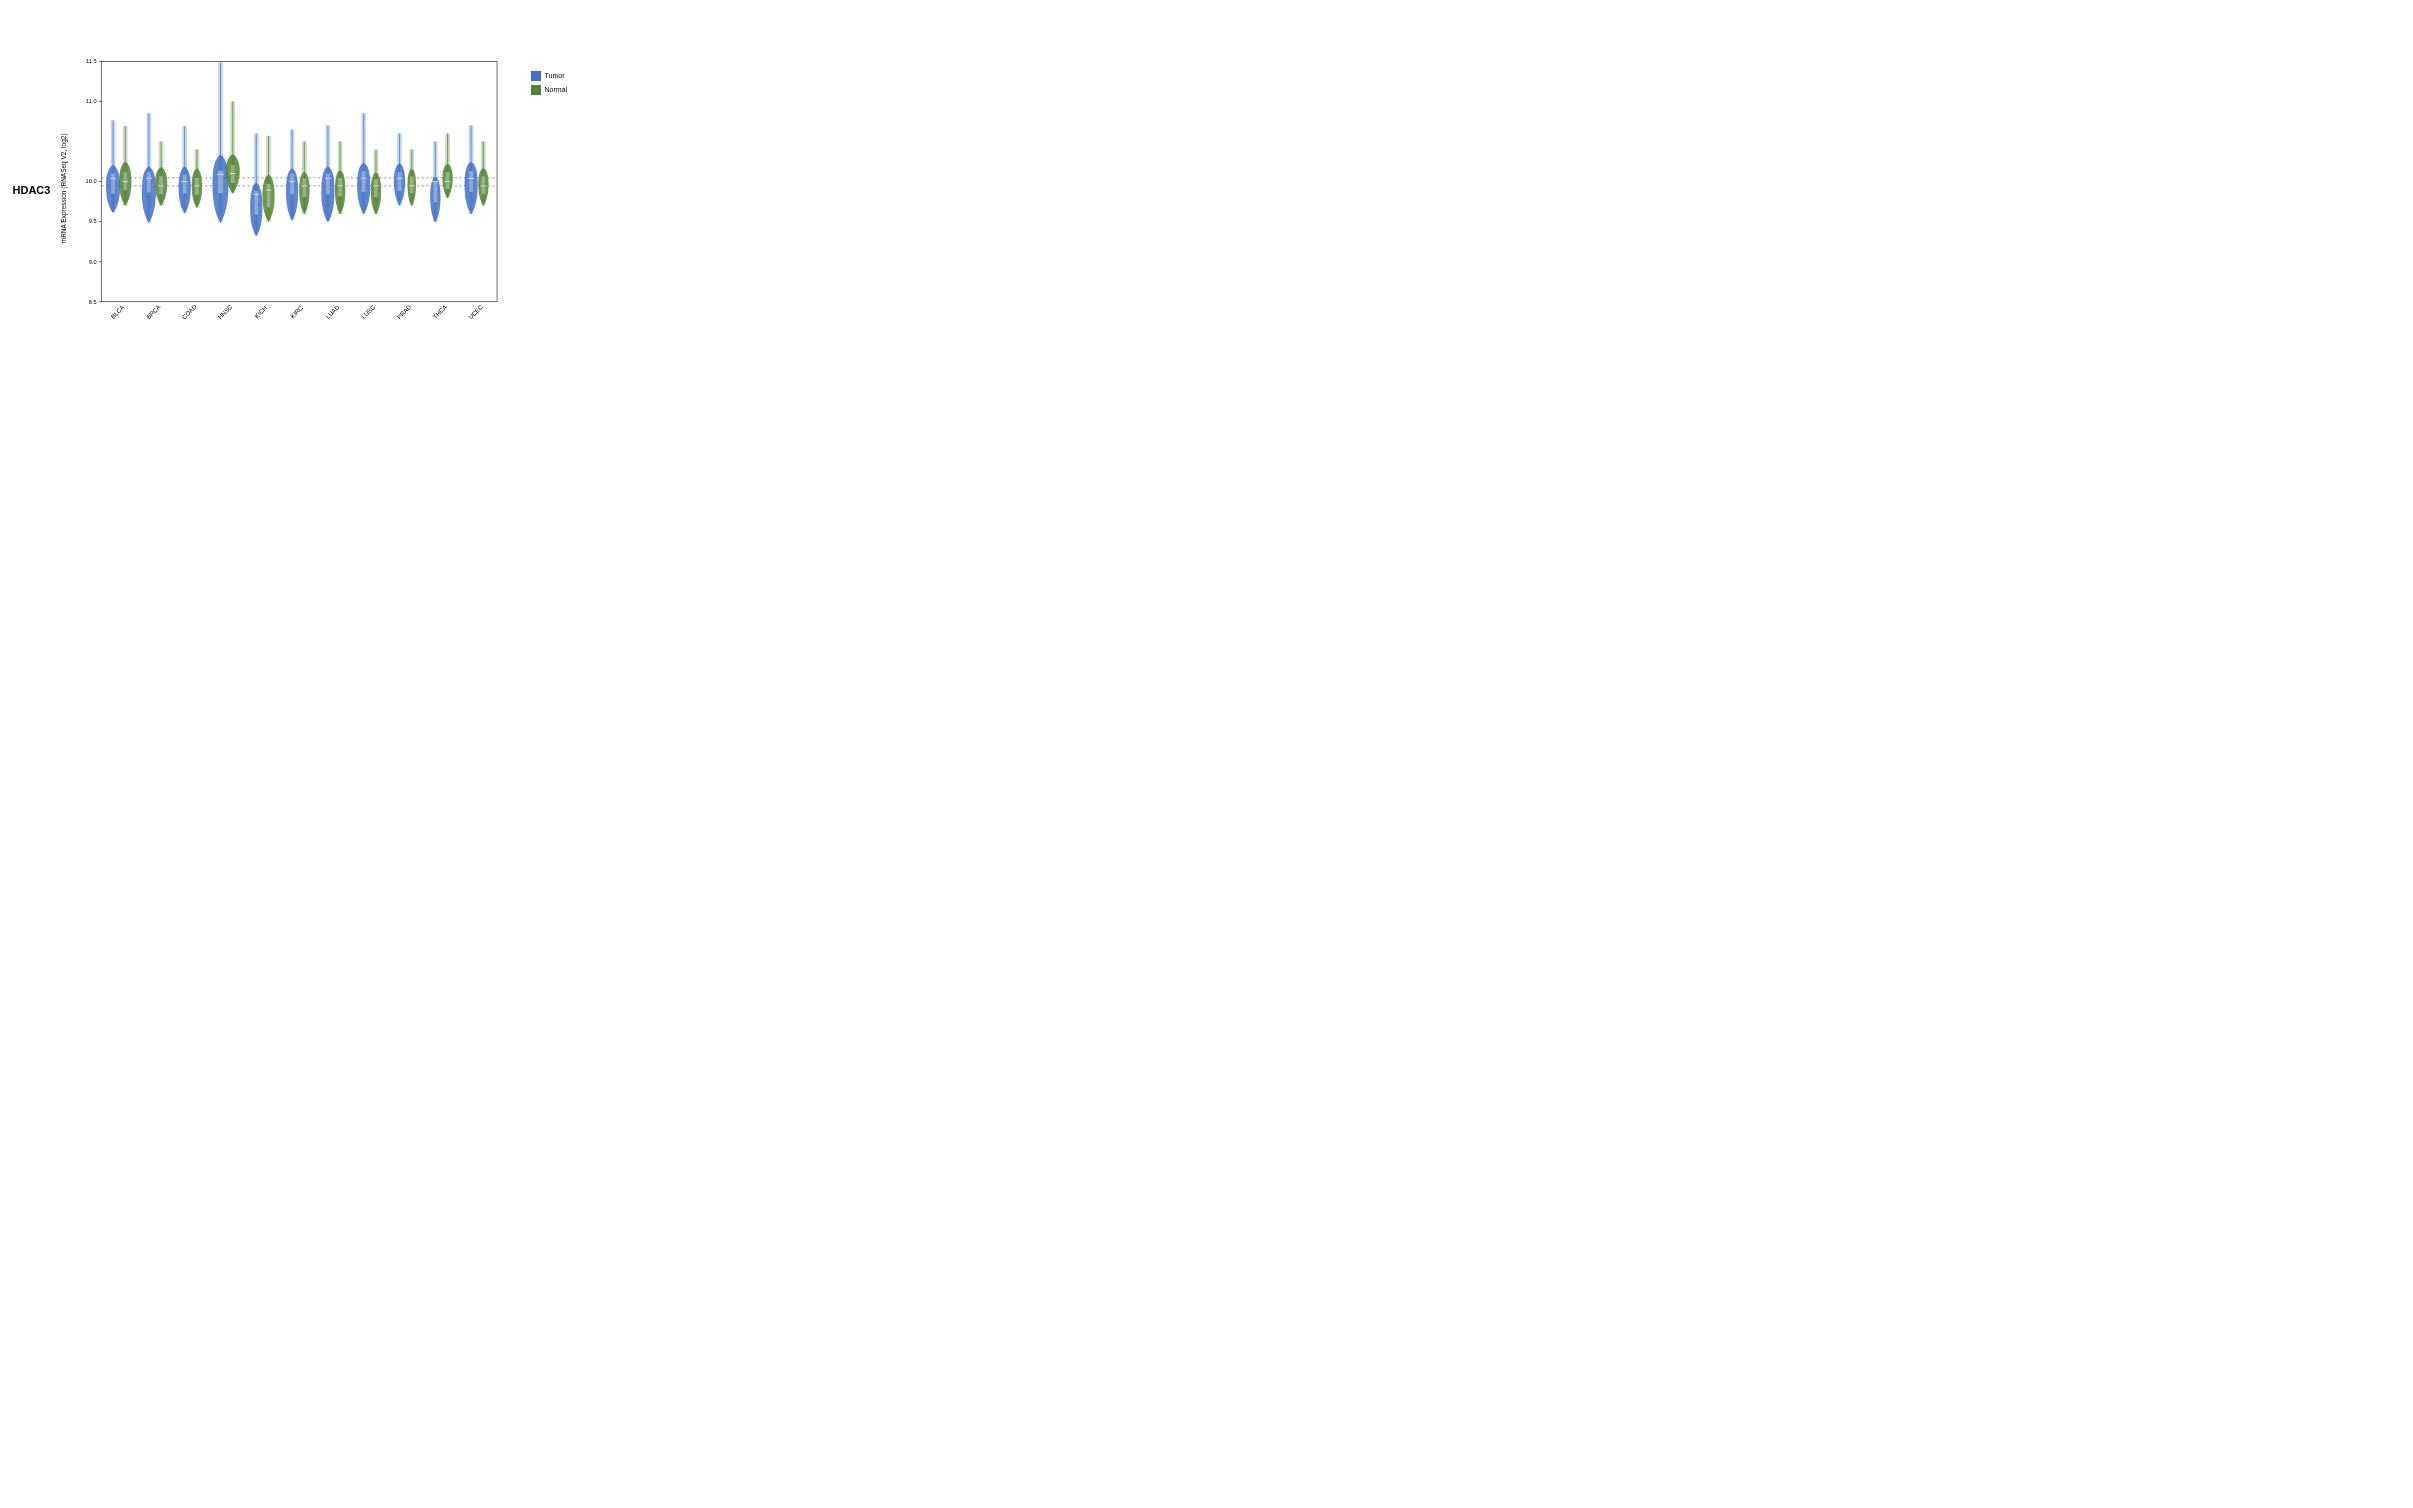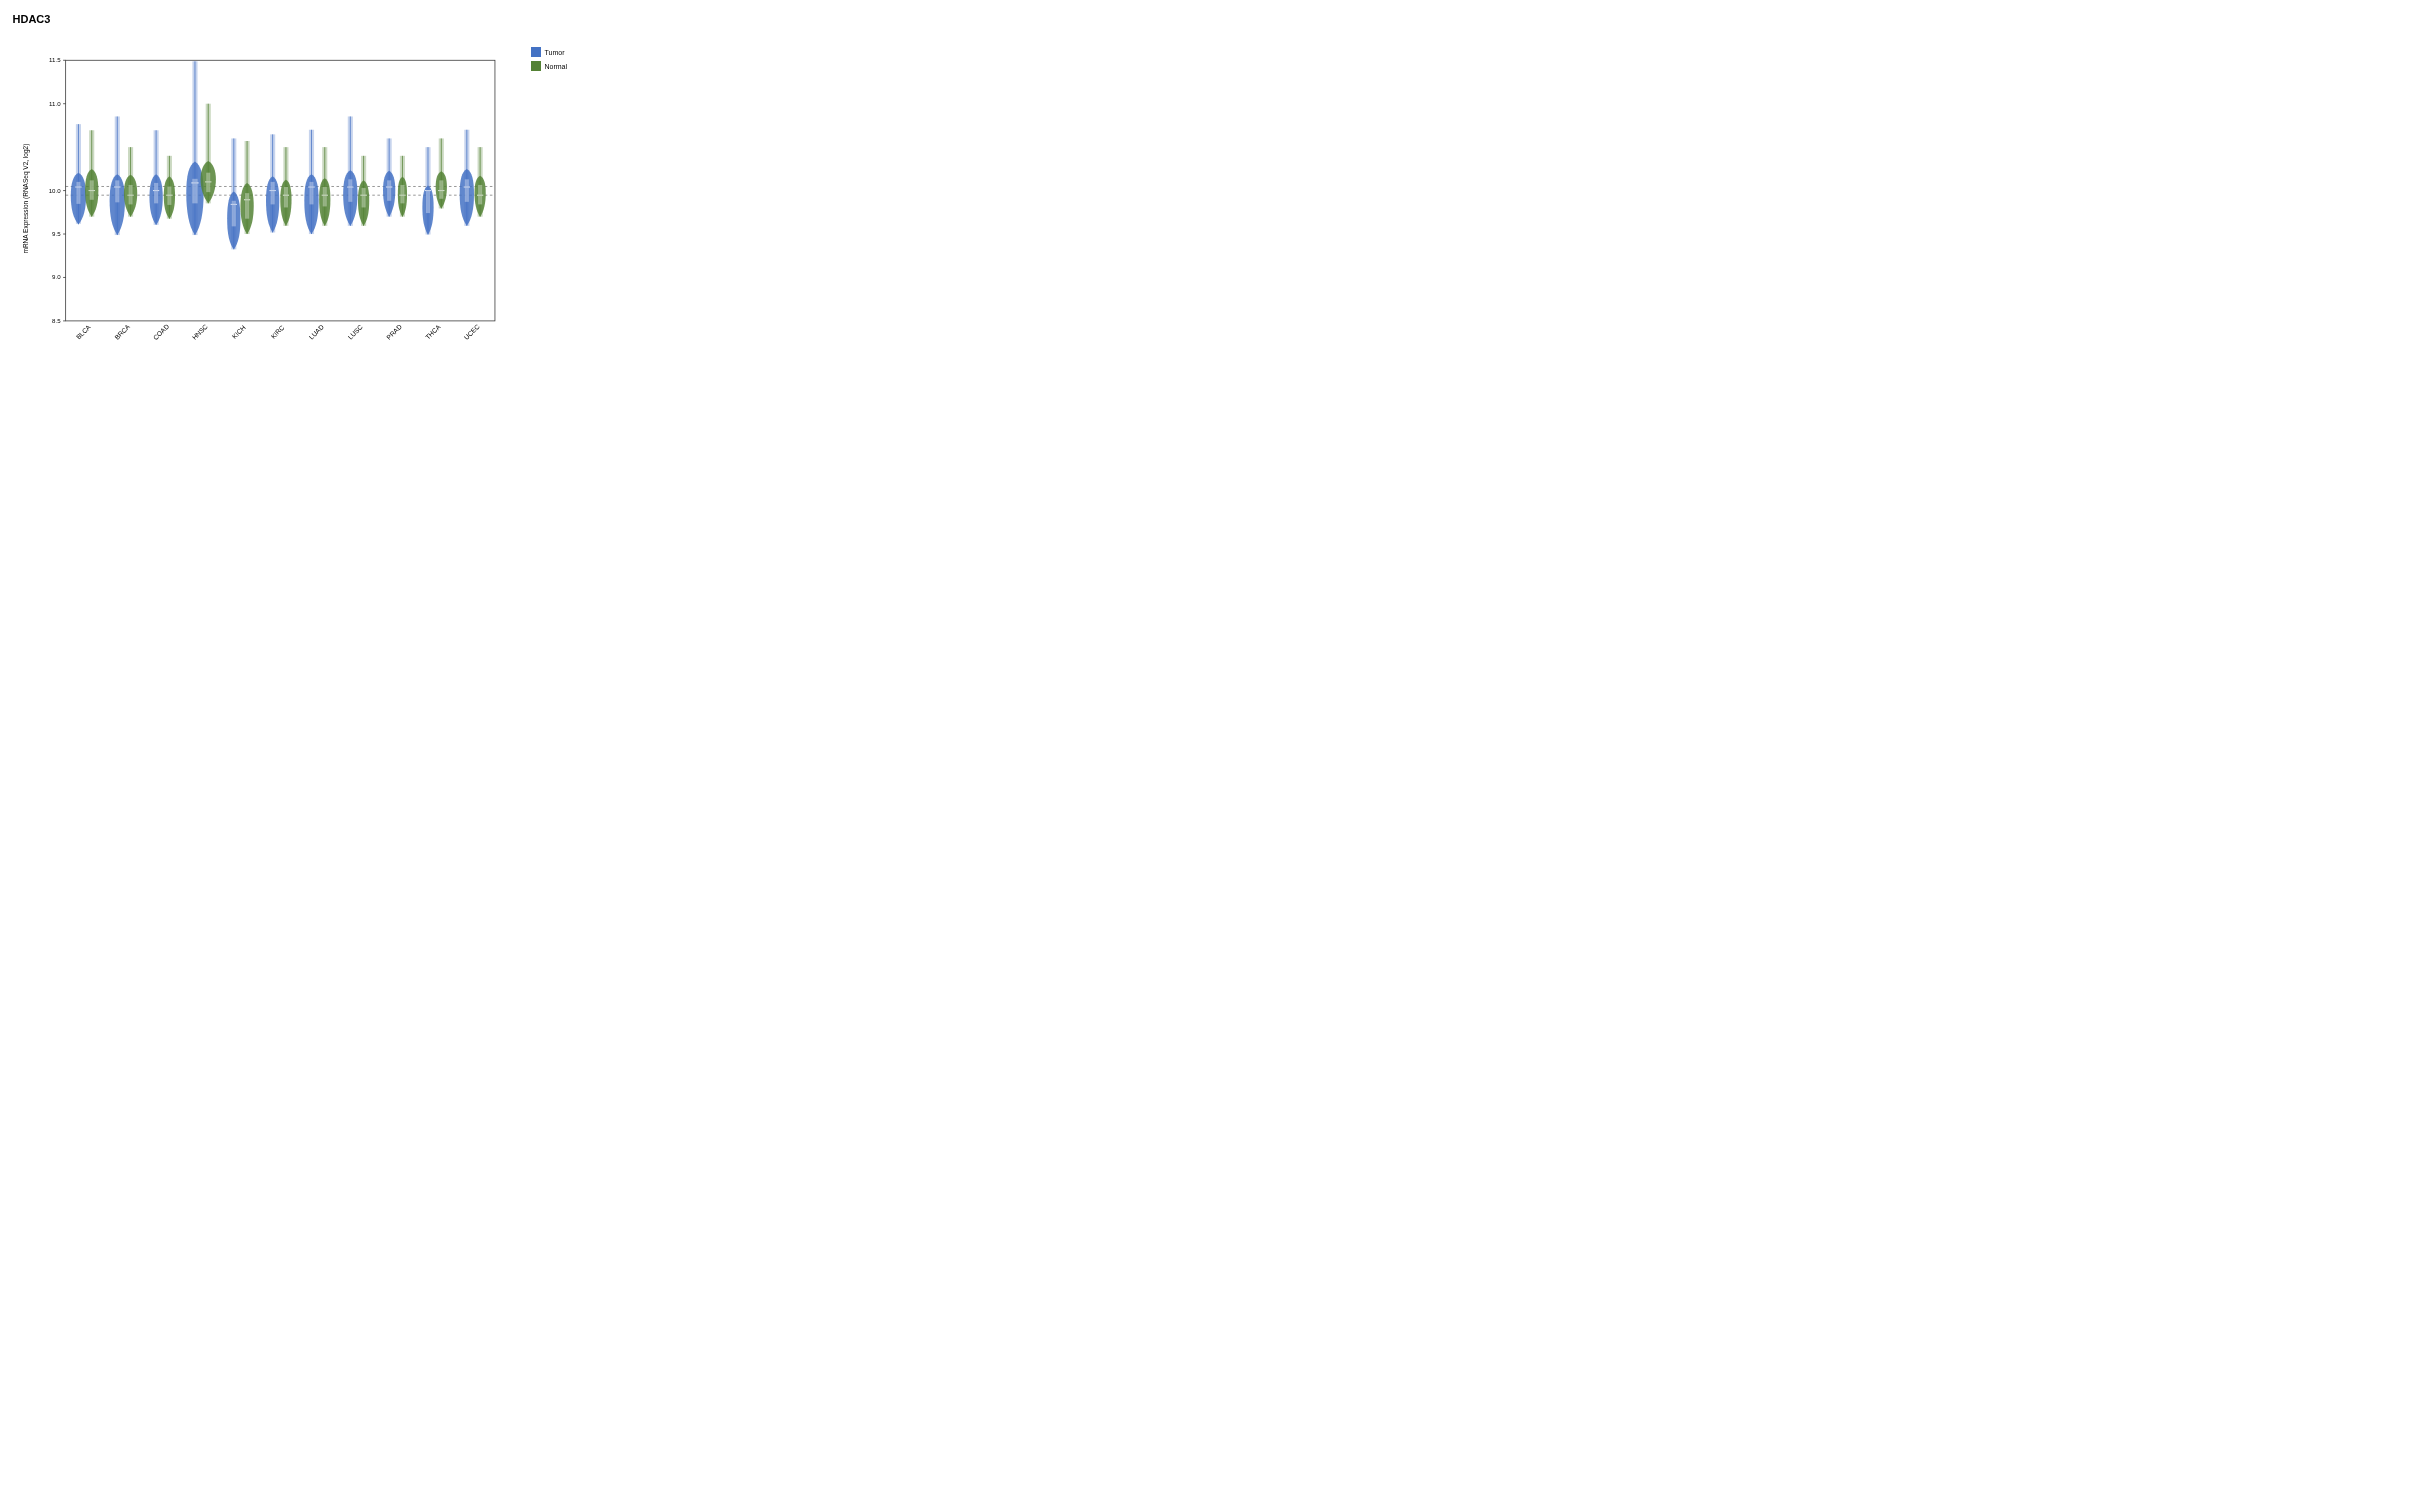--- a/index.html
+++ b/index.html
@@ -11,22 +11,22 @@
       display: flex;
       align-items: center;
       justify-content: center;
     }
     .chart-container {
       width: 578px;
       height: 362px;
       position: relative;
       background: #fff;
       display: flex;
-      flex-direction: column;
-      align-items: flex-start;
+      flex-direction: row;
+      align-items: center;
     }
     .chart-title {
       font-size: 11px;
       font-weight: bold;
       text-align: center;
       margin-top: 5px;
       margin-bottom: 2.5px;
     }
     .chart-body {
       display: flex;

